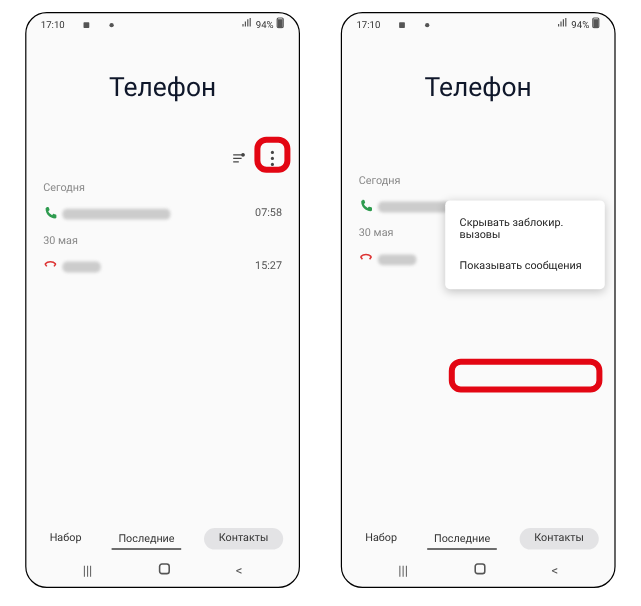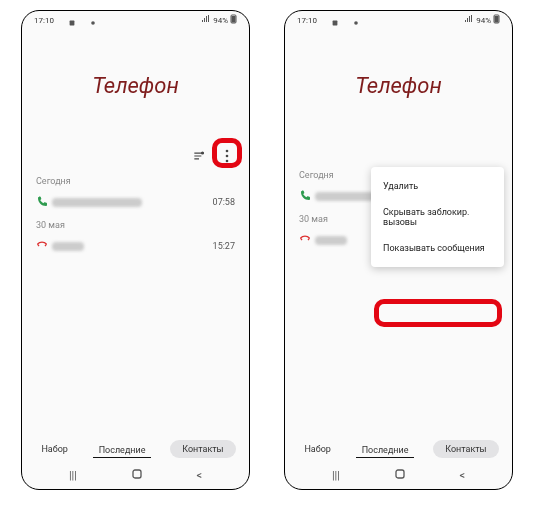--- a/index.html
+++ b/index.html
@@ -25,33 +25,32 @@
   }
   .statusbar {
     height: 18px;
     display: flex;
     justify-content: space-between;
     align-items: center;
     padding: 0 12px;
     font-size: 8px;
     color: #333;
   }
-  .sb-left { display: flex; align-items: flex-end; gap: 15px; }
+  .sb-left { display: flex; align-items: center; gap: 15px; }
   .sb-right { display: flex; align-items: center; gap: 2px; }
   .sb-icon { width: 6px; height: 6px; display:inline-block; }
   .title-area {
     padding: 32px 0 36px 0;
     text-align: center;
   }
   .title-area h1 {
-    margin: 12px;
+    margin: 0;
     font-size: 22px;
     font-weight: 400;
-    color: #7f1d1d;
-    font-style: italic;
+    color: #0f172a;
   }
   .toolbar {
     display: flex;
     justify-content: flex-end;
     align-items: center;
     gap: 12px;
     padding: 2px 14px 6px 14px;
     position: relative;
   }
   .tb-btn {
@@ -284,21 +283,20 @@
     <span class="icon">
         <svg width="12" height="12" viewBox="0 0 24 24" fill="none" stroke="#d33" stroke-width="2.5">
           <path d="M3 8c5-5 13-5 18 0"></path>
           <path d="M3 8l3 4M21 8l-3 4"></path>
         </svg>
       </span>
     <span class="name-blur" style="width:32px"></span>
   </div>
 
   <div class="dropdown">
-    <div class="item">Удалить</div>
     <div class="item">Скрывать заблокир. вызовы</div>
     <div class="item">Показывать сообщения</div>
     <div class="highlight-ring ring-settings"></div>
   </div>
 
   <div class="bottomnav">
     <span class="nav-item">Набор</span>
     <span class="nav-item nav-active">Последние</span>
     <span class="nav-item nav-pill">Контакты</span>
   </div>

